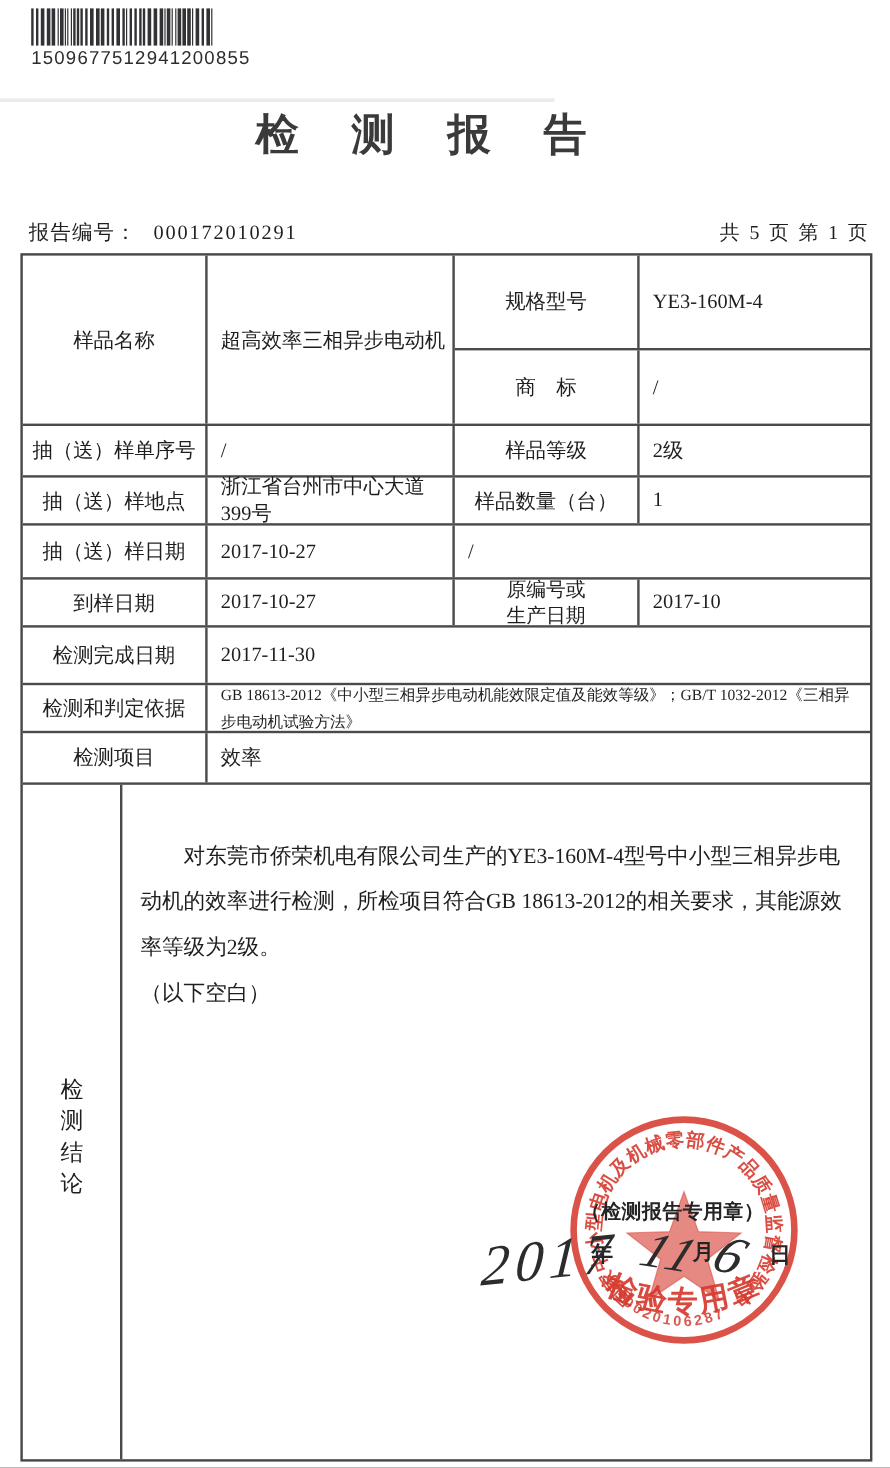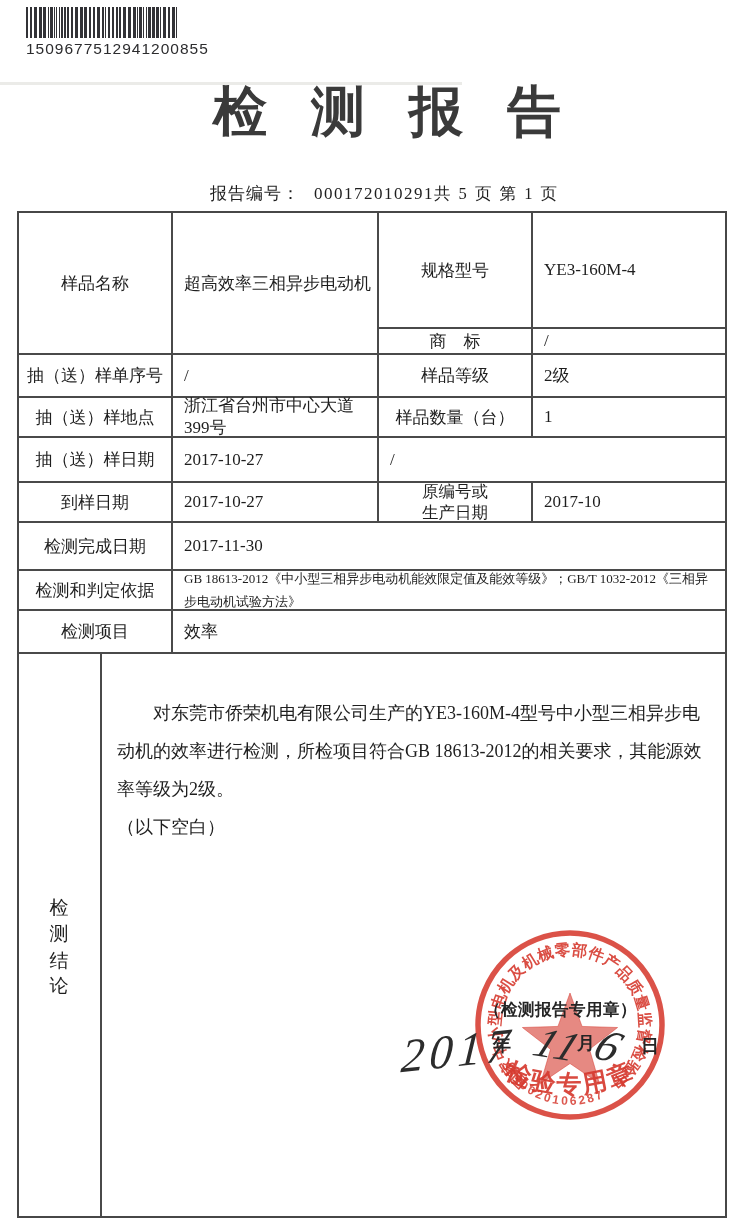--- a/index.html
+++ b/index.html
@@ -12,25 +12,25 @@
   }
   
   .artifact{position:absolute;left:0;top:82px;width:462px;height:3px;background:#ebebe8;}
   
   .barcode{position:absolute;left:26px;top:7px;}
   .bars{display:flex;align-items:stretch;height:31px;}
   .bars span{display:block;background:#323236;}
   .bc-num{margin-top:2px;font-family:"Liberation Sans","DejaVu Sans",sans-serif;
     font-size:15.5px;letter-spacing:1px;color:#2c2c2e;white-space:nowrap;}
   
-  .title{position:absolute;left:213px;top:86px;font-size:54px;line-height:52px;
+  .title{position:absolute;left:213px;top:86px;font-size:36px;line-height:52px;
     font-weight:700;letter-spacing:44px;white-space:nowrap;color:#3a3a3a;}
   
-  .hdr{position:absolute;left:44px;right:17px;top:182px;display:flex;
-    justify-content:center;align-items:baseline;font-size:17px;}
+  .hdr{position:absolute;left:24px;right:17px;top:182px;display:flex;
+    justify-content:space-between;align-items:baseline;font-size:17px;}
   .hdr .no-label{letter-spacing:1px;}
   .hdr .no-val{margin-left:14px;letter-spacing:1.5px;}
   .hdr .pag{font-size:16.5px;letter-spacing:2px;}
   
   .tbl{position:absolute;left:17px;top:211px;width:710px;height:1007px;
     border:2px solid #474747;display:flex;flex-direction:column;box-sizing:border-box;
     background:transparent;}
   .row{display:flex;border-bottom:2px solid #4a4a4a;box-sizing:border-box;flex:0 0 auto;}
   .row.last{border-bottom:none;flex:1 1 auto;}
   .hA{height:142px}.hB{height:43px}.hC{height:40px}.hD{height:45px}.hE{height:48px}
@@ -38,21 +38,21 @@
   .lab{justify-content:center;text-align:center;}
   .val{padding-left:11px;}
   .br{border-right:2px solid #4a4a4a;}
   .w1{width:154px;flex:0 0 auto;}
   .w2{width:206px;flex:0 0 auto;}
   .w3{width:154px;flex:0 0 auto;}
   .wf{flex:1 1 auto;}
   .wc{width:83px;flex:0 0 auto;}
   .subcol{flex:1 1 auto;display:flex;flex-direction:column;}
   .subrow{display:flex;flex:0 0 auto;box-sizing:border-box;}
-  .subrow.top{height:116px;border-bottom:2px solid #4a4a4a;}
+  .subrow.top{height:79px;border-bottom:2px solid #4a4a4a;}
   .subrow.bot{flex:1 1 auto;}
   .wrapv{padding:4px 8px 4px 11px;line-height:22px;align-items:center;}
   .origlab span{display:inline-block;width:4.6em;line-height:21px;font-size:16.5px;}
   .basis span{line-height:23.5px;font-size:13px;display:block;}
   .basis{padding:2px 8px 2px 11px;}
   
   .concl-lab{justify-content:center;}
   .vtext{writing-mode:vertical-rl;text-orientation:upright;letter-spacing:26px;
     font-size:19px;line-height:1;}
   .concl-content{flex:1 1 auto;padding:40px 22px 0 15px;font-size:18px;line-height:38px;box-sizing:border-box;}

